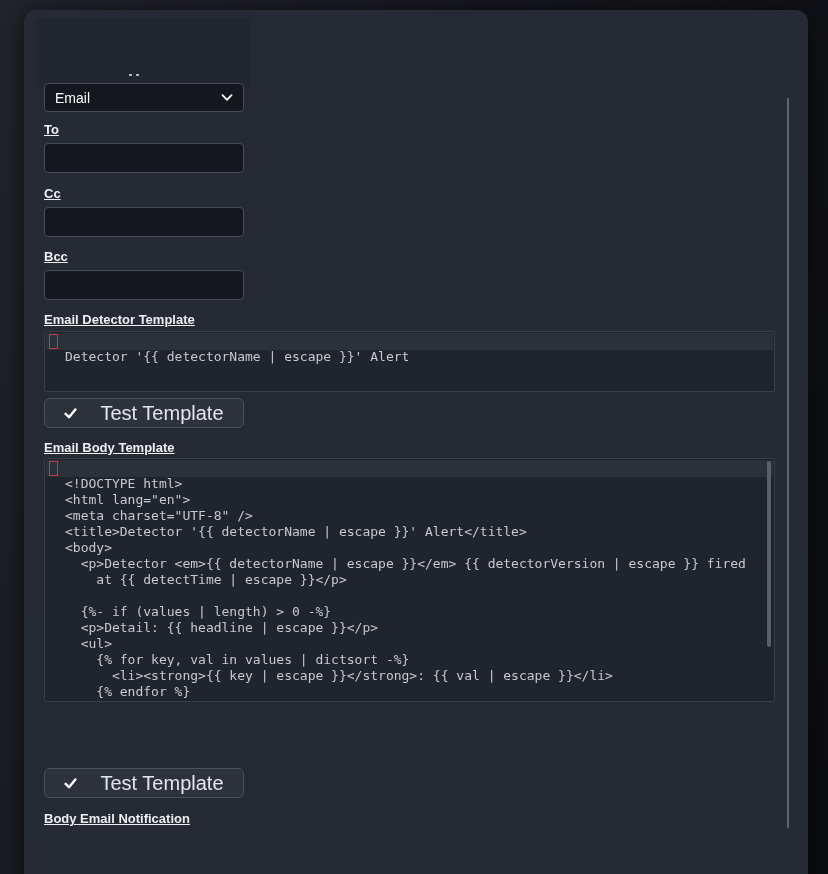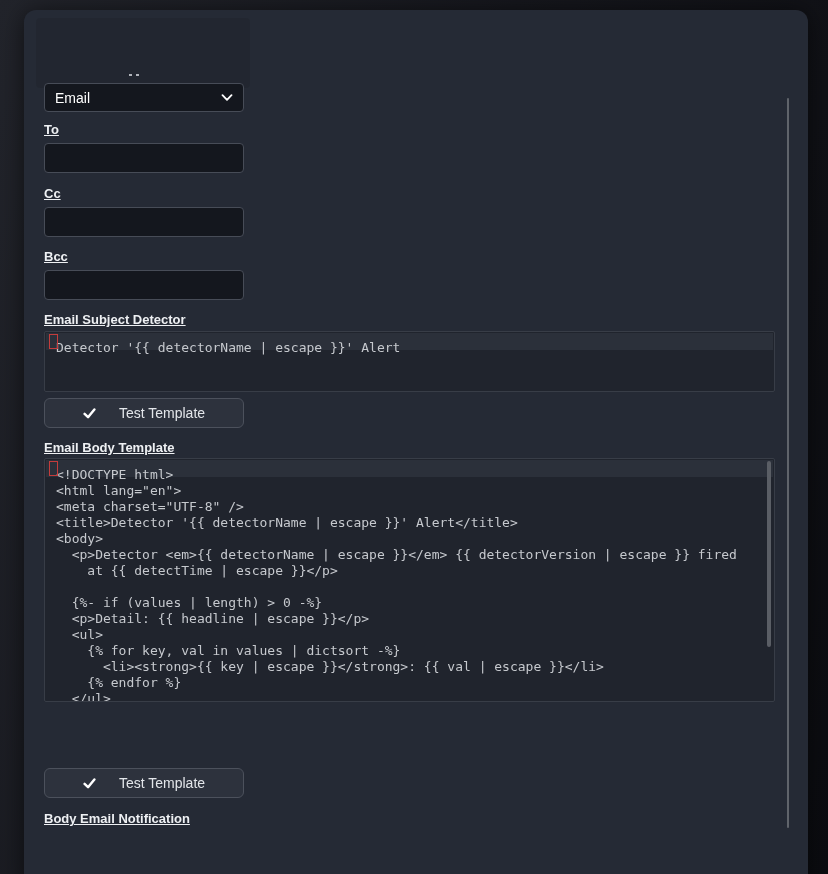--- a/index.html
+++ b/index.html
@@ -75,39 +75,39 @@
     height: 17px; background: #2b303a;
   }
   .editor .cursor {
     position: absolute; left: 4px; top: 2px;
     width: 9px; height: 15px;
     border: 1px solid #c43c3c;
     z-index: 2;
   }
   .editor pre {
     position: relative; z-index: 1;
-    margin: 7px; padding: 1px 0 0 4px;
+    margin: 16px; padding: 1px 0 0 4px;
     font-family: "DejaVu Sans Mono", monospace;
     font-size: 13px; line-height: 16px;
     color: #c6c9ce;
     white-space: pre;
   }
   .editor .vthumb {
     position: absolute; right: 3px; top: 2px;
     width: 4px; height: 186px;
     background: #5a5e65; border-radius: 2px;
     z-index: 3;
   }
   .btn {
     position: absolute; left: 20px;
     width: 200px; height: 30px;
     background: #2d323d;
     border: 1px solid #4c515c;
     border-radius: 6px;
-    color: #e3e6ea; font-size: 14px;
+    color: #e3e6ea; font-size: 20px;
     display: flex; align-items: center; justify-content: center; gap: 23px;
     cursor: pointer;
     font-family: "Liberation Sans", sans-serif;
   }
   .modal-scrollbar {
     position: absolute; left: 763px; top: 88px;
     width: 2px; height: 730px;
     background: #60646b; border-radius: 1px;
   }
 </style>
@@ -135,21 +135,21 @@
 
   <div class="label" style="top:112px">To</div>
   <input class="field" style="top: 133px;">
 
   <div class="label" style="top:176px">Cc</div>
   <input class="field" style="top: 197px;">
 
   <div class="label" style="top:239px">Bcc</div>
   <input class="field" style="top: 260px;">
 
-  <div class="label" style="top:302px">Email Subject Detector</div>
+  <div class="label" style="top:302px">Email Detector Template</div>
   <div class="editor" style="top:321px;height:61px">
     <div class="active-line"></div>
     <div class="cursor"></div>
     <pre>Detector '{{ detectorName | escape }}' Alert</pre>
   </div>
 
   <button class="btn" style="top:388px">
     <span style="display:flex">
       <svg width="13" height="13" viewBox="0 0 16 16">
           <path d="M2 8.5l4.2 4L14 3" stroke="#ffffff" stroke-width="3" fill="none" stroke-linecap="round" stroke-linejoin="round"></path>

